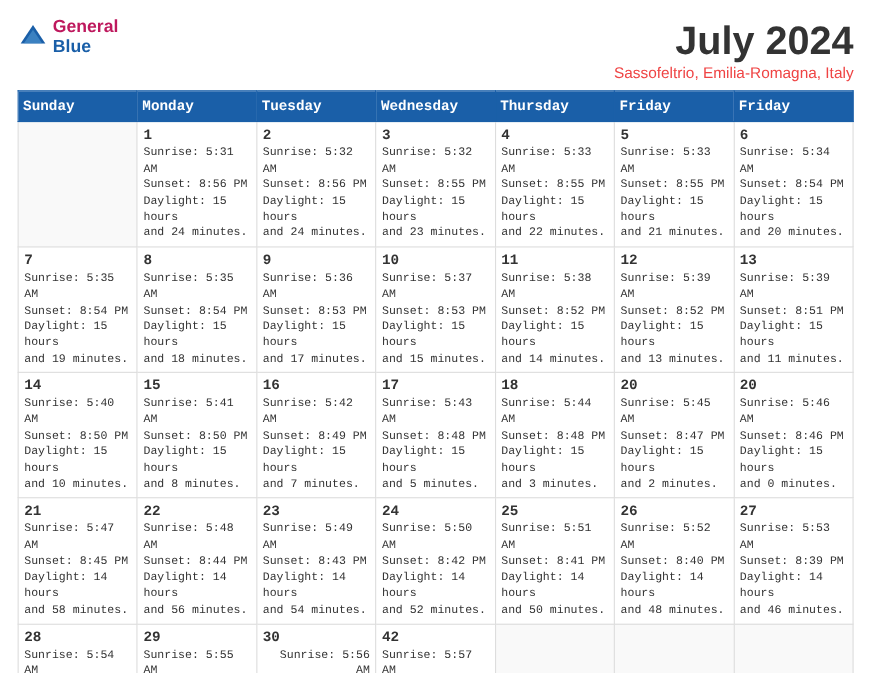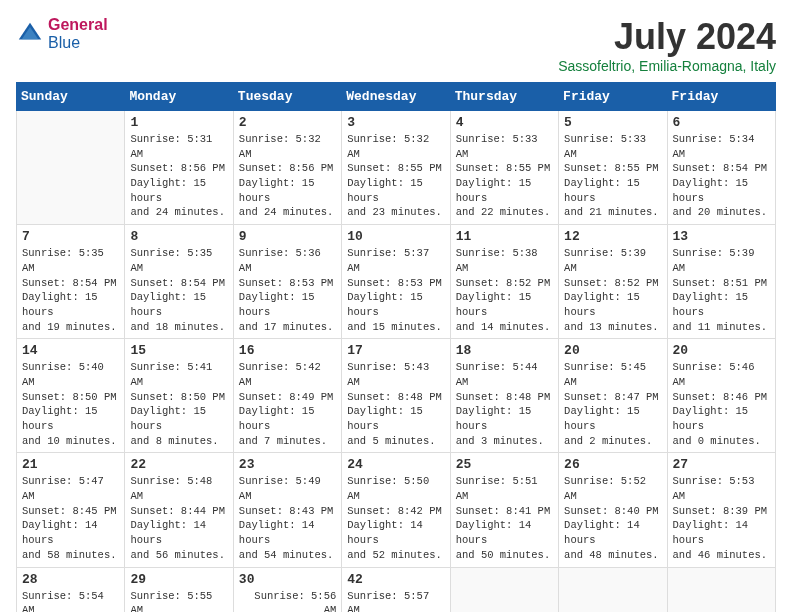--- a/index.html
+++ b/index.html
@@ -26,38 +26,38 @@
       flex-direction: column;
       line-height: 1.1;
     }
     .logo-general {
       font-size: 16px;
       font-weight: bold;
       color: #be185d;
     }
     .logo-blue {
       font-size: 16px;
-      font-weight: normal;
+      font-weight: bold;
       color: #1a5fa8;
     }
     .logo-icon {
       width: 28px;
       height: 28px;
     }
     .title-block {
       text-align: right;
     }
     .main-title {
       font-size: 36px;
       font-weight: bold;
       color: #333;
     }
     .subtitle {
       font-size: 14px;
-      color: #15803d;
+      color: #ef4444;
     }
     .calendar {
       width: 100%;
       border-collapse: collapse;
       border: 1px solid #737373;
       font-family: Liberation Mono, monospace;
     }
     .calendar th {
       background-color: #1a5fa8;
       color: #fff;

